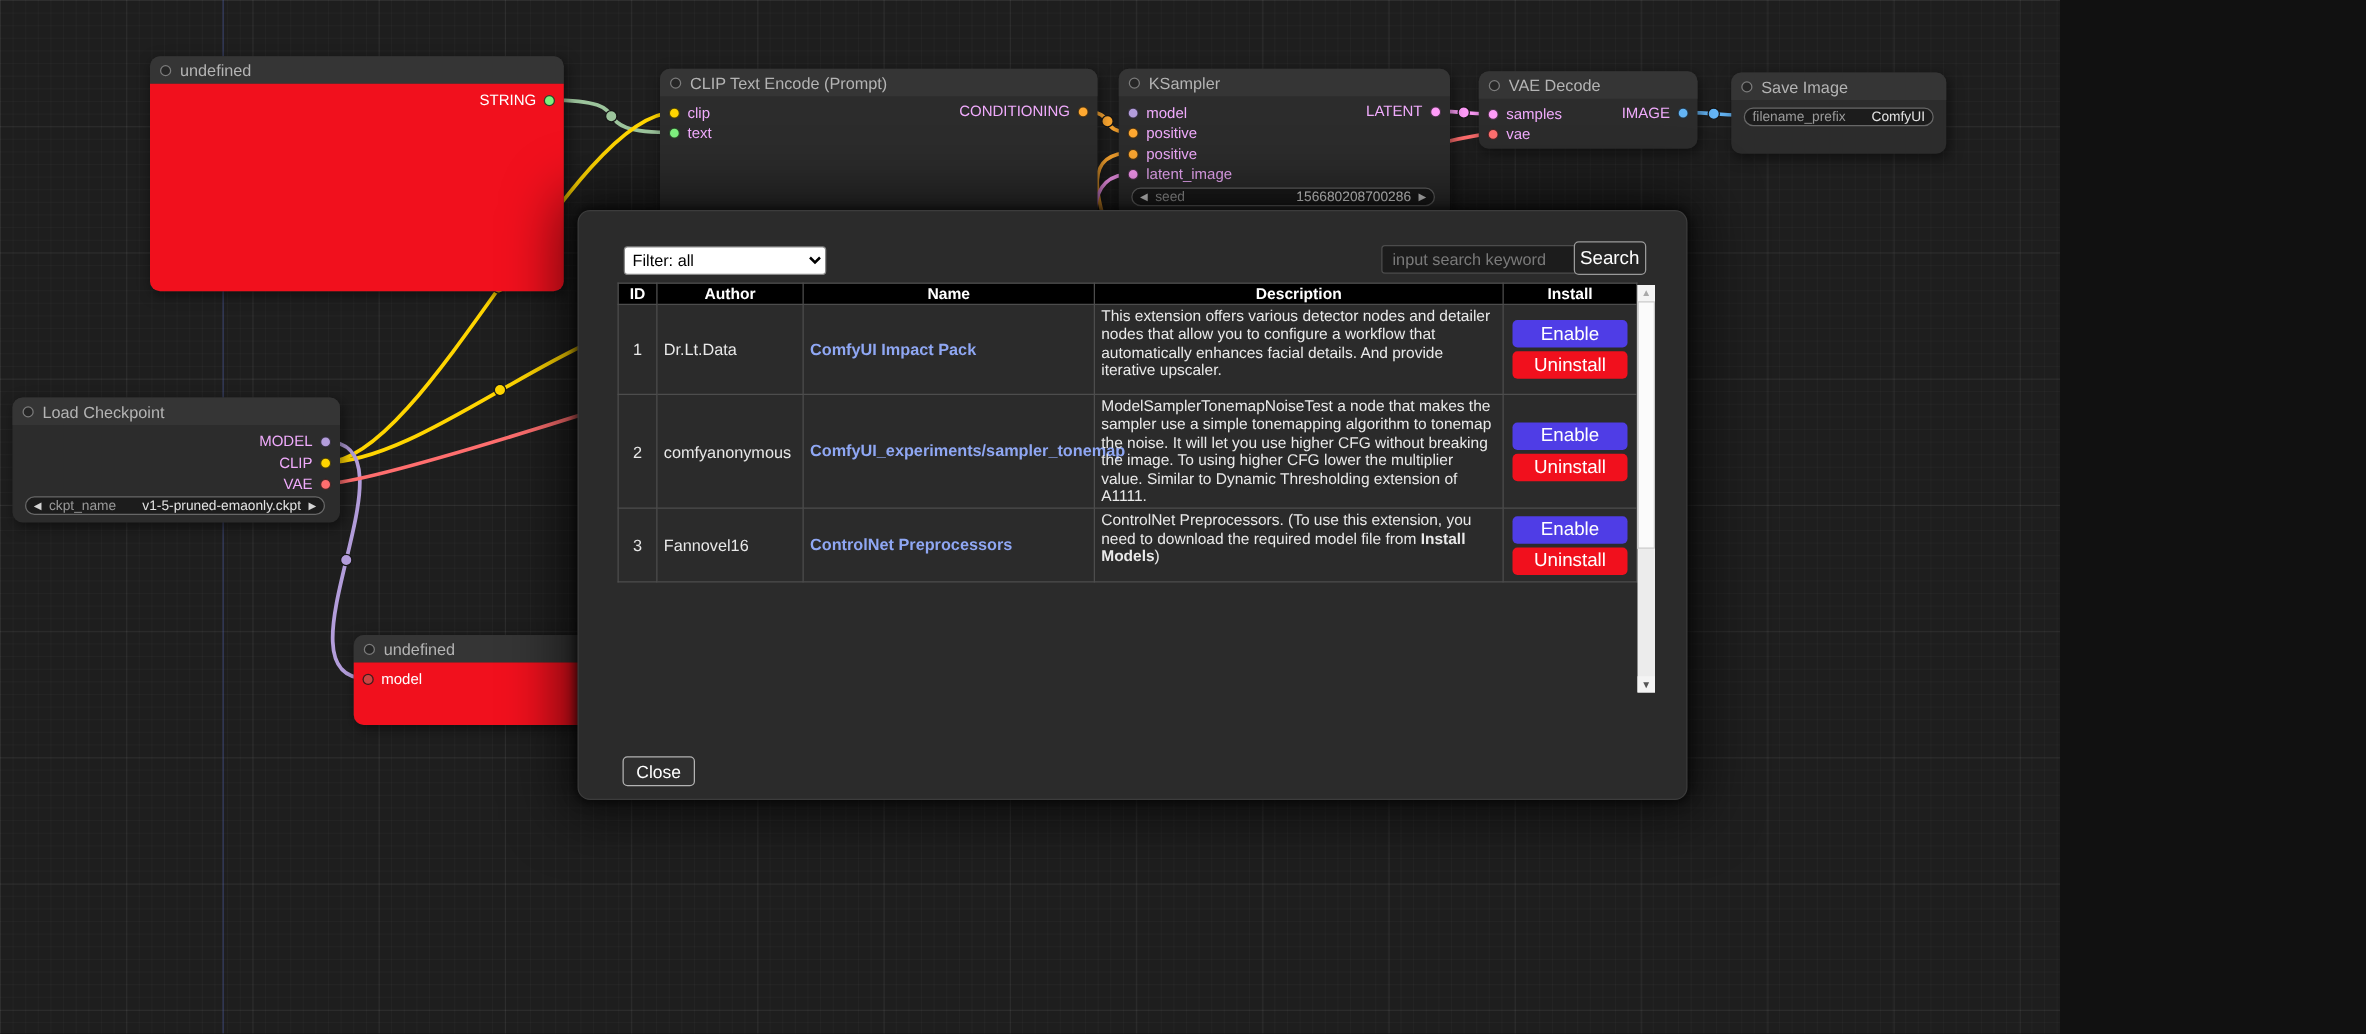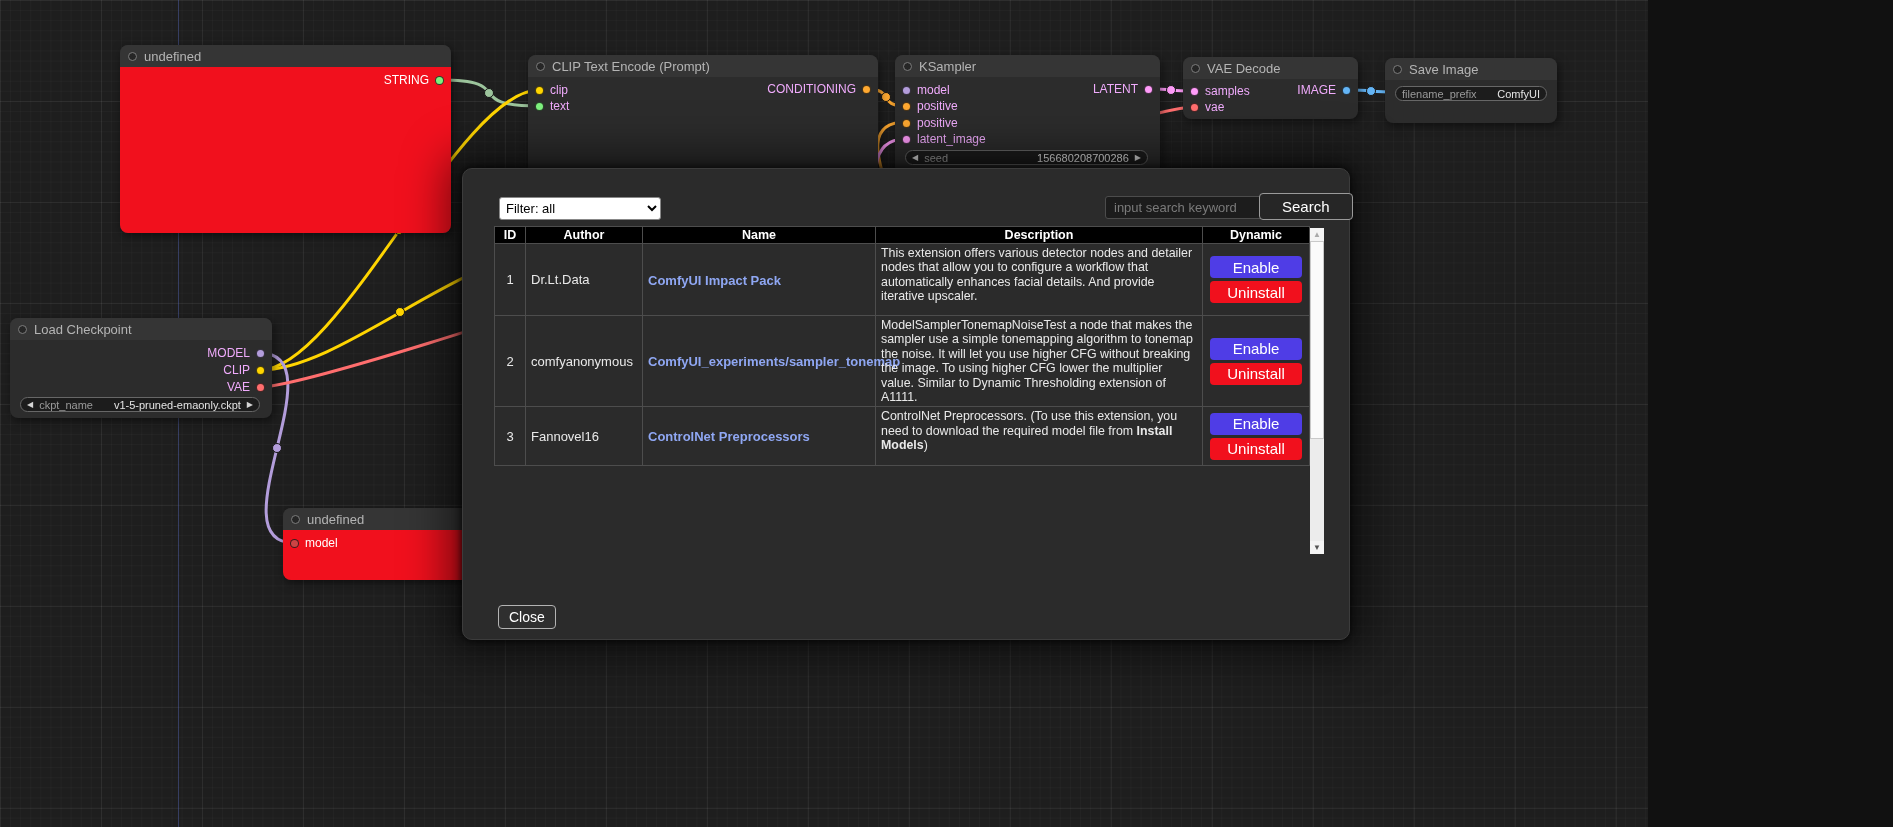--- a/index.html
+++ b/index.html
@@ -39,21 +39,21 @@
 
   
   .dialog{
     position:absolute; left:462px; top:168px; width:888px; height:472px; z-index:10;
     background:#2b2b2b; border:1px solid #3c3c3c; border-radius:10px;
     box-shadow:0 0 10px rgba(0,0,0,0.9), 0 0 45px 14px rgba(0,0,0,0.55);
   }
   .filter-select{ position:absolute; left:36px; top:28px; width:162px; height:23px; font-size:13px; background:#fff; color:#000; border:1px solid #888; border-radius:3px; padding:0 2px; font-family:"Liberation Sans",sans-serif; }
   .search-input{ position:absolute; left:597px; top:27px; width:188px; height:23px; background:#1c1c1c; border:1px solid #4c4c4c; border-radius:3px; color:#ddd; font-size:13px; padding:0 8px; font-family:"Liberation Sans",sans-serif;margin-left:45px; }
   .search-input::placeholder{ color:#7a7a7a; }
-  .search-button{ position:absolute; left:796px; top:24px; height:27px; padding:0 22px; background:#262626; border:1px solid #9a9a9a; border-radius:4px; color:#fff; font-size:15px; font-family:"Liberation Sans",sans-serif; cursor:pointer; }
+  .search-button{ position:absolute; left:796px; top:24px; height:27px; padding:0 4px; background:#262626; border:1px solid #9a9a9a; border-radius:4px; color:#fff; font-size:15px; font-family:"Liberation Sans",sans-serif; cursor:pointer; }
 
   .table-wrap{ position:absolute; left:31px; top:57px; width:830px; height:328px; }
   table.ext-table{ border-collapse:collapse; table-layout:fixed; width:815px; }
   .ext-table th{ background:#000; color:#fff; font-size:12.5px; font-weight:bold; height:17px; border:1px solid #4d4d4d; padding:0 2px; }
   .ext-table td{ border:1px solid #4d4d4d; color:#e9e9e9; padding:2px 5px; vertical-align:middle; }
   td.c-id{ text-align:center; font-size:13px; }
   td.c-author{ font-size:13px; }
   td.c-name a{ color:#8fa7f3; font-weight:bold; font-size:13px; text-decoration:none; }
   td.c-desc{ font-size:12.4px; line-height:1.16; vertical-align:top; }
   td.c-install{ text-align:center; }
@@ -261,21 +261,21 @@
             <col style="width:233px">
             <col style="width:327px">
             <col style="width:107px">
         </colgroup>
         <thead>
           <tr>
             <th>ID</th>
             <th>Author</th>
             <th>Name</th>
             <th>Description</th>
-            <th>Dynamic</th>
+            <th>Install</th>
           </tr>
         </thead>
         <tbody>
           <tr style="height:72px;">
             <td class="c-id">1</td>
             <td class="c-author">Dr.Lt.Data</td>
             <td class="c-name"><a href="#">ComfyUI Impact Pack</a></td>
             <td class="c-desc"><span>This extension offers various detector nodes and detailer nodes that allow you to configure a workflow that automatically enhances facial details. And provide iterative upscaler.</span><b></b><span></span></td>
             <td class="c-install">
               <button class="row-btn btn-enable">Enable</button>

